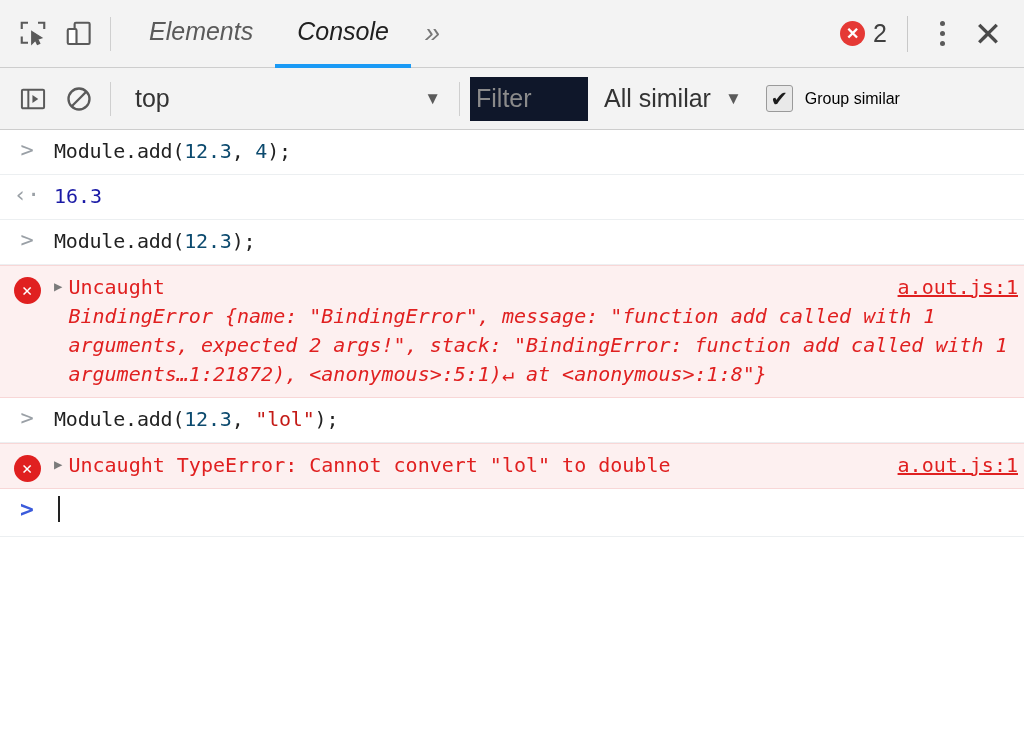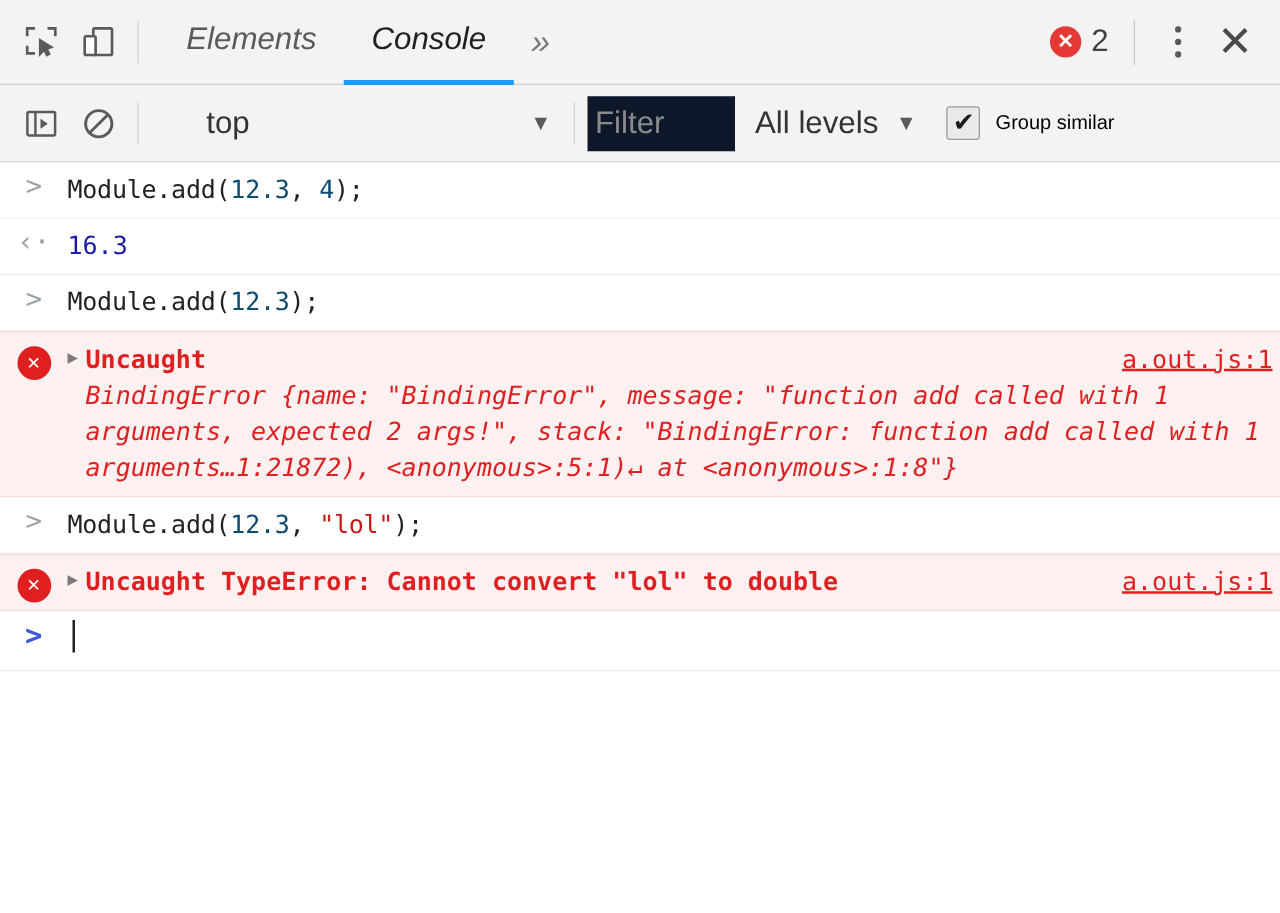--- a/index.html
+++ b/index.html
@@ -62,21 +62,21 @@
     border-bottom: 1px solid #cdcdcd;
     display: flex; align-items: center;
     padding: 0 10px;
   }
   .fb-icon { width: 46px; height: 46px; display: flex; align-items: center; justify-content: center; color:#5a5a5a;}
   .ctx {
     display: flex; align-items: center;
     min-width: 330px; height: 44px;
     padding: 0 4px 0 14px;
   }
-  .ctx-label { font-size: 25px; color: #333; flex: 1 1 auto; margin-left: 30px; }
+  .ctx-label { font-size: 25px; color: #333; flex: 1 1 auto; }
   .caret { font-size: 17px; color: #5a5a5a; padding: 0 6px; }
   .filter-input {
     background: #0f172a; border: none; outline: none;
     height: 44px; width: 118px;
     font-size: 25px; color: #777;
     font-family: "Liberation Sans", sans-serif;
     padding: 0 6px;
   }
   .filter-input::placeholder { color: #8b8b8b; opacity: 1; }
   .levels { display: flex; align-items: center; font-size: 25px; color: #333; margin-left: 16px; gap: 8px; }
@@ -125,21 +125,21 @@
 
   
   .errhead {
     display: flex; align-items: flex-start; gap: 0;
     font-size: 20px; color: #e02020; line-height: 1.45;
   }
   .tri {
     color: #7b7b7b; font-size: 14px; line-height: 1.9;
     padding-right: 6px; flex: 0 0 auto;
   }
-  .errtext { flex: 1 1 auto; color: #e02020; word-break: break-word; font-weight: bold; }
+  .errtext { flex: 1 1 auto; color: #e02020; word-break: break-word; }
   .srclink {
     color: #e02020; text-decoration: underline;
     white-space: nowrap; padding-left: 12px; flex: 0 0 auto;
     align-self: flex-start;
   }
   .objline {
     font-size: 20px; color: #e02020; line-height: 1.45;
     font-style: italic; padding-left: 18px; word-break: break-word;
   }
   .objrow { display: flex; align-items: flex-start; }
@@ -208,21 +208,21 @@
       </svg>
     </div>
     <div class="tb-sep"></div>
     <div class="ctx">
       <span class="ctx-label">top</span>
       <span class="caret">▼</span>
     </div>
     <div class="tb-sep"></div>
     <input class="filter-input" type="text" placeholder="Filter" style="">
     <div class="levels">
-      <span>All levels</span>
+      <span>All similar</span>
       <span class="caret">▼</span>
     </div>
     <div class="groupsim">
       <span class="cbox">✔</span>
       <span class="gs-label">Group similar</span>
     </div>
   </div>
 
   <div class="console">
 

